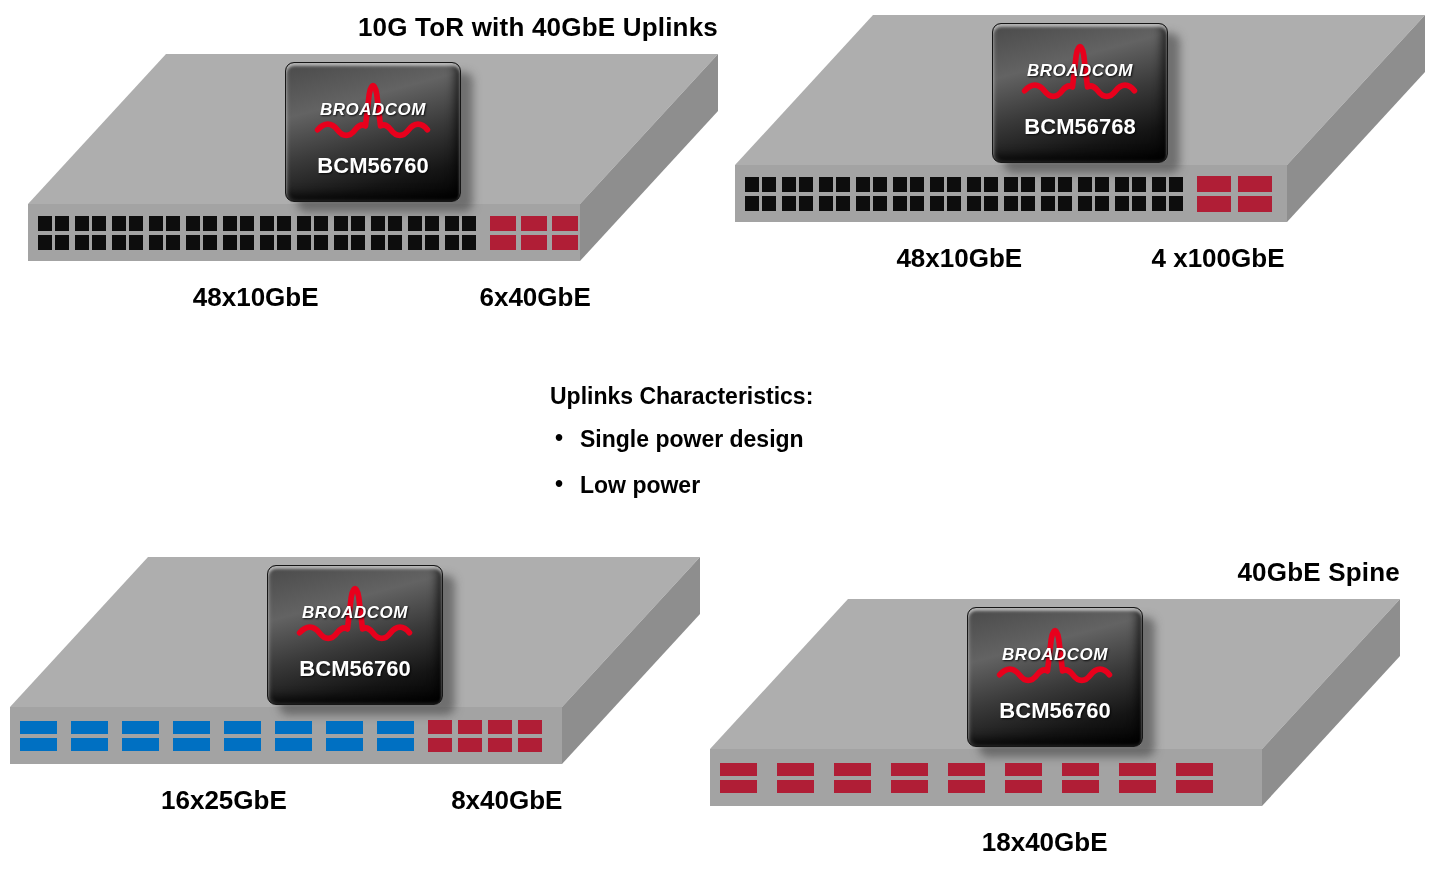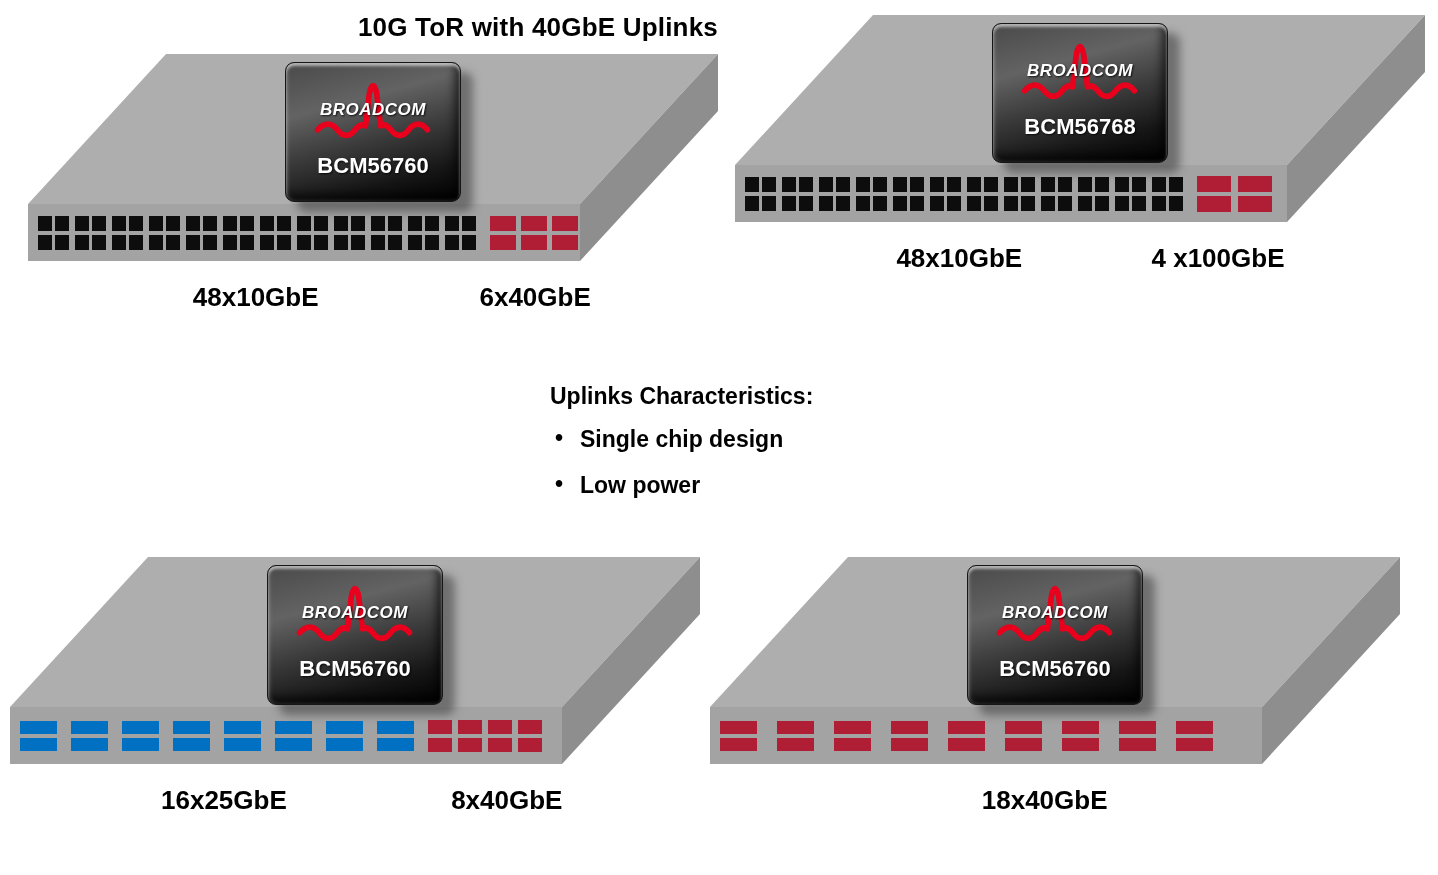--- a/index.html
+++ b/index.html
@@ -389,21 +389,21 @@
           </div>
         </div>
       <span class="plabel" style="left:32.5%;">48x10GbE</span>
       <span class="plabel" style="left:70%;">4 x100GbE</span>
     </div>
   </div>
 
   <div class="solution">
     <div class="solution-title">Uplinks Characteristics:</div>
     <ul class="solution-list">
-      <li>Single chip design</li>
+      <li>Single power design</li>
       <li>Low power</li>
     </ul>
   </div>
 
   <div class="switch-block" style="left:10px;top:557px;">
     <div class="switch-3d">
       <svg class="chassis-svg" width="690" height="207" viewBox="0 0 690 207">
         <polygon class="face-top" points="0,150 138,0 690,0 552,150"></polygon>
         <polygon class="face-side" points="552,150 690,0 690,57 552,207"></polygon>
         <polygon class="face-front" points="0,150 552,150 552,207 0,207"></polygon>
@@ -470,20 +470,21 @@
               <div class="pcell p-sq2" style="background: rgb(176, 30, 54);"></div>
             </div>
           </div>
         </div>
       <span class="plabel" style="left:31%;text-align:center;">16x25GbE</span>
       <span class="plabel" style="left:72%;">8x40GbE</span>
     </div>
   </div>
 
   <div class="switch-block" style="left:710px;top:557px;">
+    <div class="switch-title">40GbE Spine</div>
     <div class="switch-3d">
       <svg class="chassis-svg" width="690" height="207" viewBox="0 0 690 207">
         <polygon class="face-top" points="0,150 138,0 690,0 552,150"></polygon>
         <polygon class="face-side" points="552,150 690,0 690,57 552,207"></polygon>
         <polygon class="face-front" points="0,150 552,150 552,207 0,207"></polygon>
       </svg>
       <div class="chip">
         <div class="chip-logo">
           <svg class="pulse-svg" viewBox="0 0 130 64">
             <path class="pulse-path" d="M6,52 C13,44 21,44 27,52 C33,60 40,60 46,52 C50,47 54,46 57,48 L61,14 C63,2 67,2 69,14 L73,48 C76,46 80,47 84,52 C90,60 97,60 103,52 C109,44 117,44 123,52"></path>

